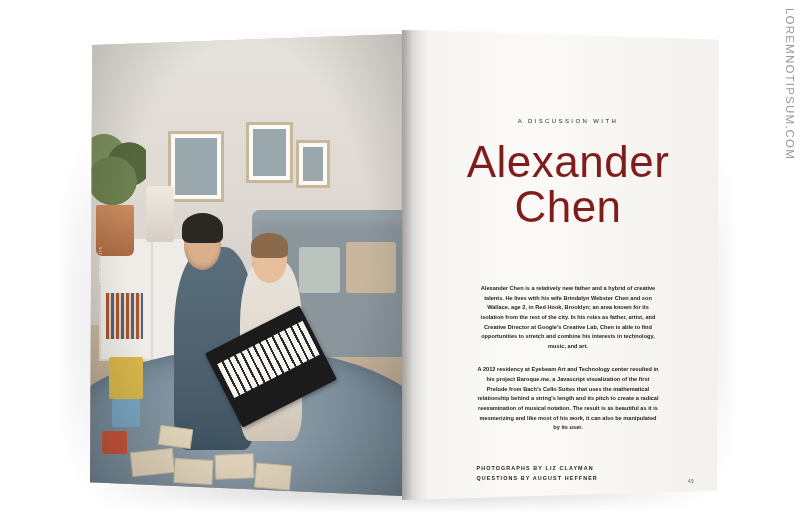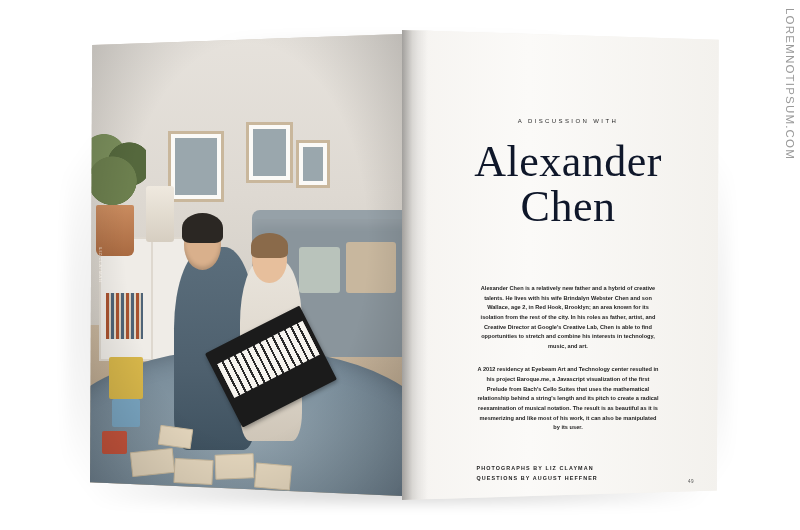--- a/index.html
+++ b/index.html
@@ -230,23 +230,23 @@
 
   .eyebrow {
     margin-top: 88px;
     font-size: 6px;
     letter-spacing: 2.4px;
     color: #2a2a2a;
     font-family: "Liberation Sans", sans-serif;
   }
 
   .headline {
-    font-family: Liberation Serif, serif;
+    font-family: Liberation Sans, sans-serif;
     font-weight: 400;
-    color: #0f172a;
+    color: #7f1d1d;
     line-height: 0.98;
     letter-spacing: 0.5px;
     text-align: center;
   }
   .headline .l1 {
     display: block;
     font-size: 44px;
     margin-top: 16px;
   }
   .headline .l2 {

